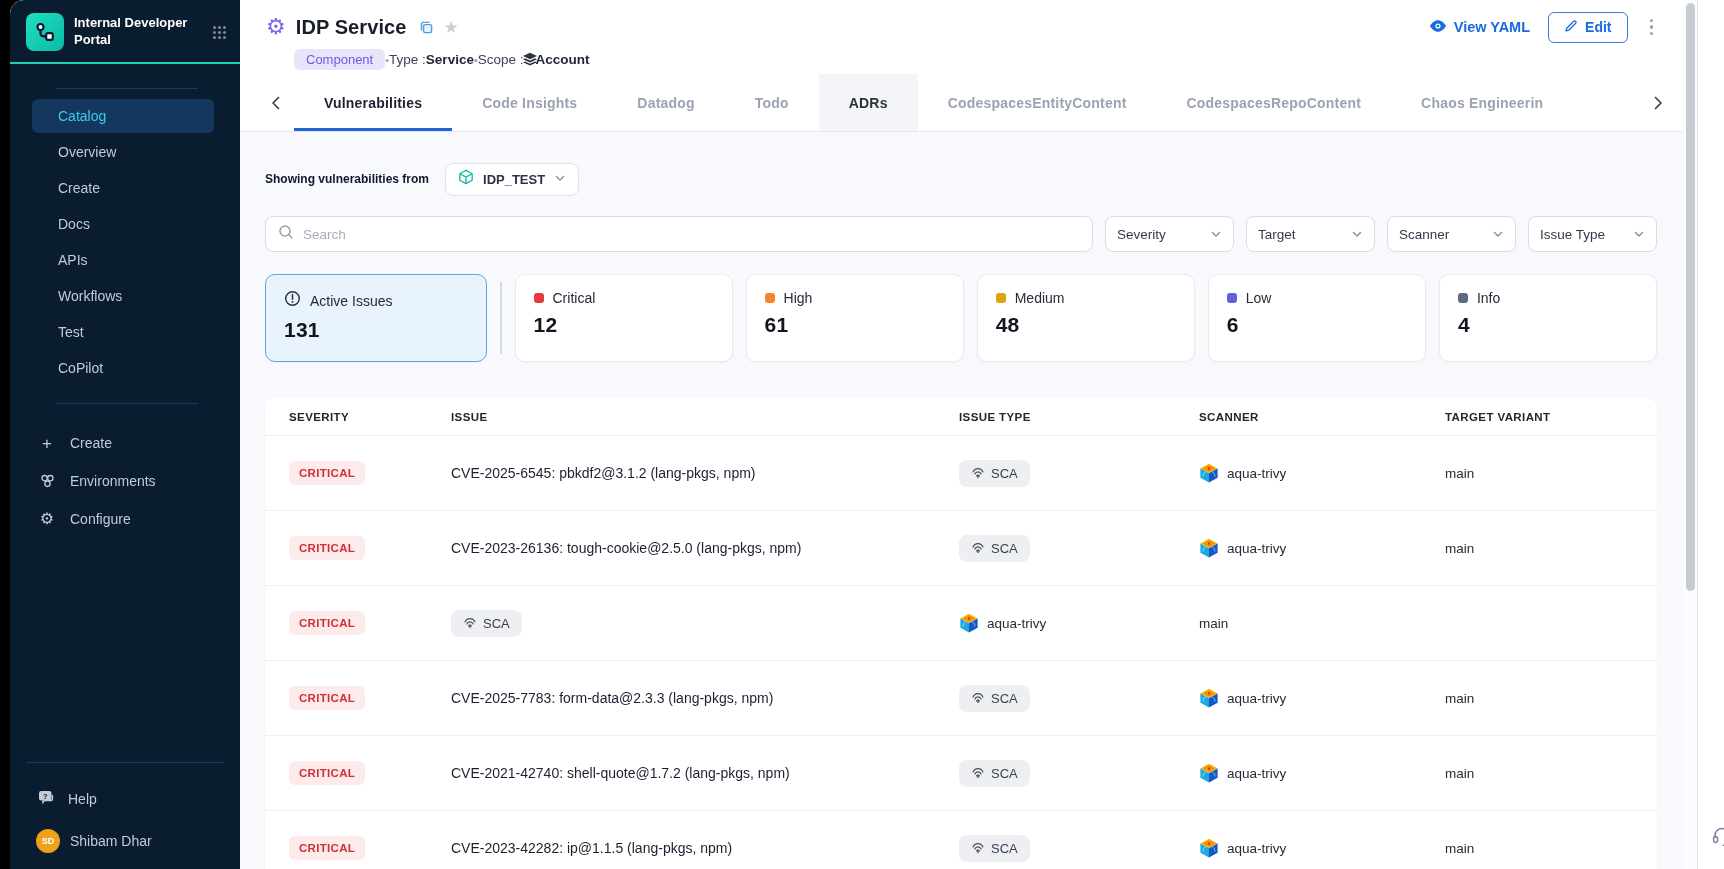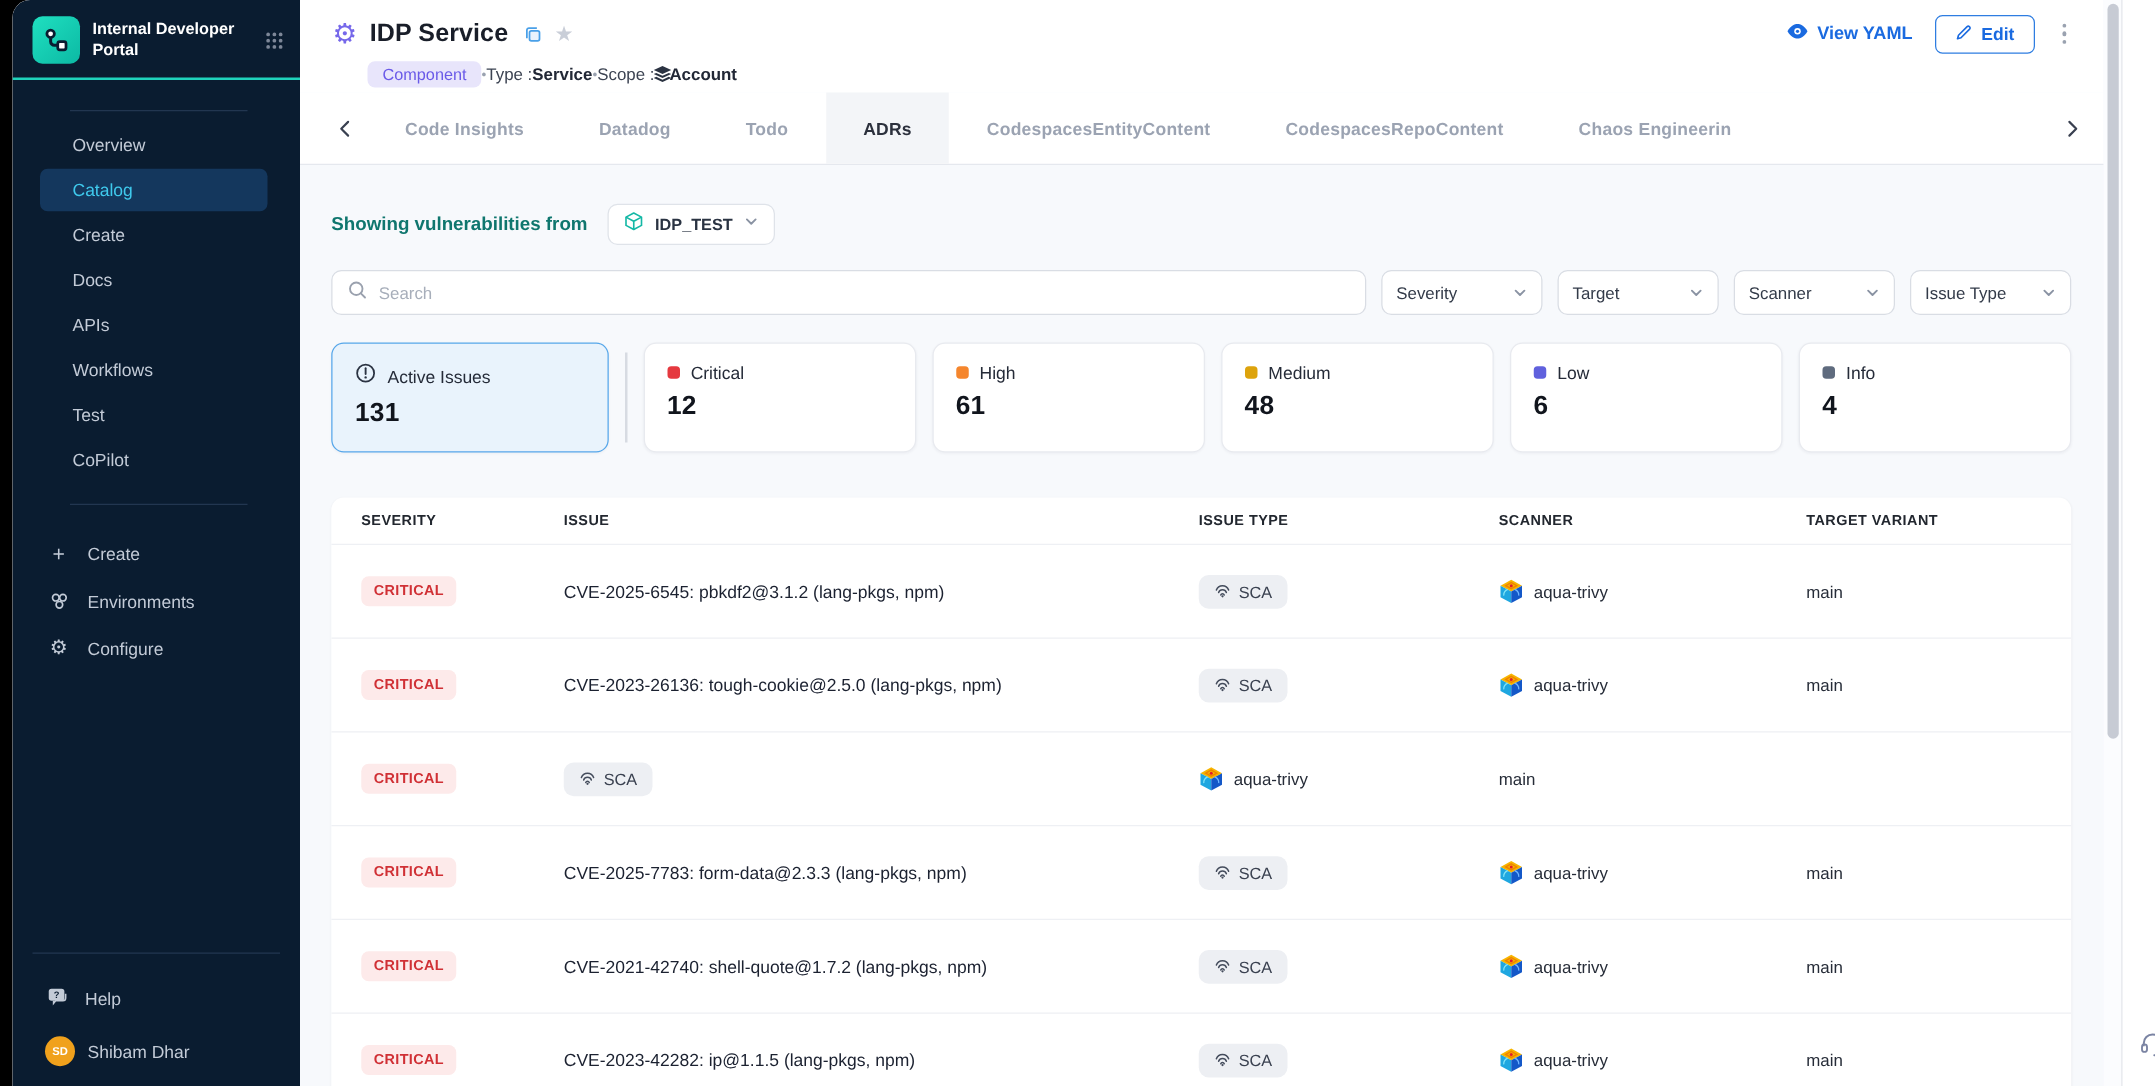--- a/index.html
+++ b/index.html
@@ -65,21 +65,21 @@
     height:58px; padding:0 6px 0 16px; }
   .tab-scroll { width:38px; display:flex; align-items:center; justify-content:center; cursor:pointer; }
   .tab { display:flex; align-items:center; padding:0 30px; font-size:14px; font-weight:600;
     color:#9ba3b2; cursor:pointer; white-space:nowrap; letter-spacing:.2px; }
   .tab.active { color:#1d2230; font-weight:700; border-bottom:3px solid #2063d6; padding-top:3px; }
   .tab.hl { background:#f3f5f8; color:#2c313d; }
 
   
   .content { flex:1; padding:0 26px 0 25px; overflow:hidden; }
   .showing-row { margin-top:30px; display:flex; align-items:center; gap:16px; height:34px; }
-  .showing-label { font-size:15px; font-weight:700; color:#0f766e; }
+  .showing-label { font-size:12px; font-weight:700; color:#0f172a; }
   .project-select { background:#fff; border:1px solid #dfe3e9; border-radius:8px; height:33px;
     display:flex; align-items:center; gap:9px; padding:0 12px 0 12px; cursor:pointer; }
   .project-select .pname { font-size:13px; font-weight:600; color:#2a3342; }
 
   .filter-row { margin-top:20px; display:flex; gap:12px; }
   .searchbox { flex:1; background:#fff; border:1px solid #d9dde4; border-radius:8px; height:36px;
     display:flex; align-items:center; gap:9px; padding:0 12px; }
   .searchbox input { border:none; outline:none; flex:1; font-family:inherit; font-size:13.5px; color:#2a3342; background:transparent; }
   .searchbox input::placeholder { color:#a7aeba; }
   .filter { width:129px; background:#fff; border:1px solid #d9dde4; border-radius:8px; height:36px;
@@ -145,25 +145,25 @@
               <circle cx="7.5" cy="12.5" r="1.5"></circle>
               <circle cx="12.5" cy="12.5" r="1.5"></circle>
           </g>
         </svg>
       </div>
     </div>
     <div class="teal-line"></div>
     <div class="side-div div1"></div>
 
     <nav class="side-nav">
+      <div class="nav-item active">
+          <span>Catalog</span>
+        </div>
       <div class="nav-item">
           <span>Overview</span>
-        </div>
-      <div class="nav-item active">
-          <span>Catalog</span>
         </div>
       <div class="nav-item">
           <span>Create</span>
         </div>
       <div class="nav-item">
           <span>Docs</span>
         </div>
       <div class="nav-item">
           <span>APIs</span>
         </div>
@@ -280,20 +280,21 @@
         <span class="meta-value">Account</span>
       </div>
     </div>
 
     <div class="tabs-bar">
       <div class="tab-scroll">
         <svg width="9" height="14" viewBox="0 0 9 14">
             <path d="M7.5 1.5 L2 7 L7.5 12.5" fill="none" stroke="#394050" stroke-width="1.7" stroke-linecap="round" stroke-linejoin="round"></path>
           </svg>
       </div>
+      <div class="tab active">Vulnerabilities</div>
       <div class="tab">Code Insights</div>
       <div class="tab">Datadog</div>
       <div class="tab">Todo</div>
       <div class="tab hl">ADRs</div>
       <div class="tab">CodespacesEntityContent</div>
       <div class="tab">CodespacesRepoContent</div>
       <div class="tab">Chaos Engineerin</div>
       <div class="tab-scroll" style="margin-left:auto;">
         <svg width="9" height="14" viewBox="0 0 9 14">
             <path d="M1.5 1.5 L7 7 L1.5 12.5" fill="none" stroke="#394050" stroke-width="1.7" stroke-linecap="round" stroke-linejoin="round"></path>

